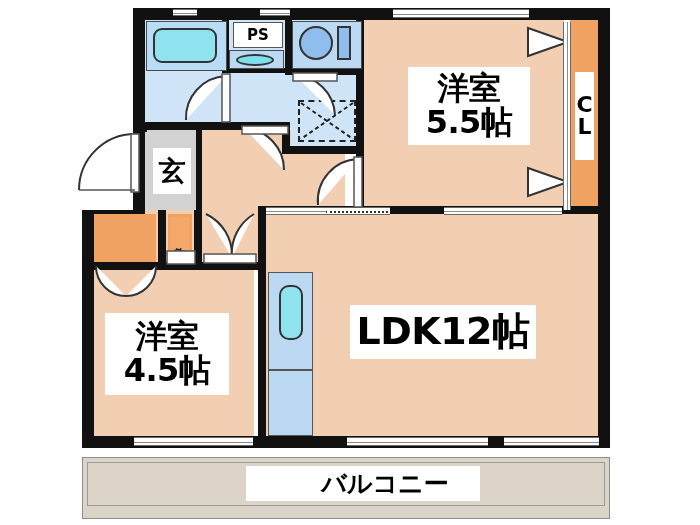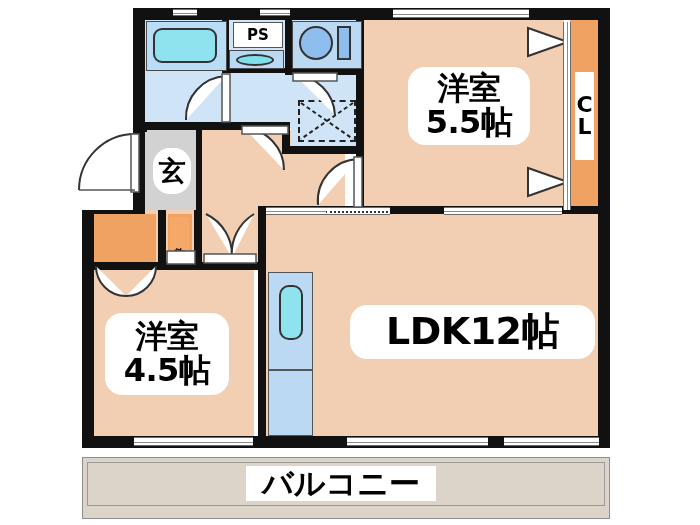--- a/index.html
+++ b/index.html
@@ -38,21 +38,20 @@
     background: #ffffff;
     color: #000000;
     font-weight: bold;
     text-align: center;
     line-height: 1.05;
     white-space: pre-line;
     display: flex;
     align-items: center;
     justify-content: center;
     letter-spacing: -0.5px;
-    border-radius: 17px;
   }
 
   
   .win {
     background: #ffffff;
     border-top: 1px solid #6b6b6b;
     border-bottom: 1px solid #6b6b6b;
   }
   .win::after {
     content: "";
@@ -126,21 +125,21 @@
     letter-spacing: 0px;
   }
 </style>
 </head>
 <body>
 
 <div id="plan">
 
   <div class="abs floor-balcony" style="left:82px; top:457px; width:528px; height:62px; border:1px solid #8e8e8e;"></div>
   <div class="abs" style="left:87px; top:462px; width:518px; height:44px; border:1px solid #9a9a9a;"></div>
-  <div class="balcony-label" style="left:246px; top:466px; width:190px; height:35px; font-size:31px;">バルコニー</div>
+  <div class="balcony-label" style="left:246px; top:466px; width:190px; height:35px; font-size:25px;padding-left:44px;">バルコニー</div>
 
   <div class="abs wall" style="left:133px; top:8px; width:477px; height:12px;"></div>
   <div class="abs wall" style="left:133px; top:8px; width:12px; height:134px;"></div>
   <div class="abs wall" style="left:598px; top:8px; width:12px; height:204px;"></div>
 
   <div class="abs wall" style="left:133px; top:142px; width:12px; height:68px;"></div>
 
   <div class="abs wall" style="left:82px; top:210px; width:12px; height:238px;"></div>
   <div class="abs wall" style="left:82px; top:436px; width:528px; height:12px;"></div>
   <div class="abs wall" style="left:598px; top:212px; width:12px; height:236px;"></div>
@@ -314,15 +313,15 @@
       <rect x="1" y="1" width="28" height="13" fill="#ffffff" stroke="#555" stroke-width="1.5"></rect>
     </svg>
   </div>
 
   <div class="label" style="left:408px; top:67px; width:122px; height:78px; font-size:32px;">洋室
 5.5帖</div>
 
   <div class="label" style="left:105px; top:313px; width:124px; height:82px; font-size:32px;">洋室
 4.5帖</div>
 
-  <div class="label" style="left:350px; top:305px; width:245px; height:54px; font-size:38px;">LDK12帖</div>
+  <div class="label" style="left:350px; top:305px; width:186px; height:54px; font-size:38px;">LDK12帖</div>
 
 </div>
 
 </body></html>

